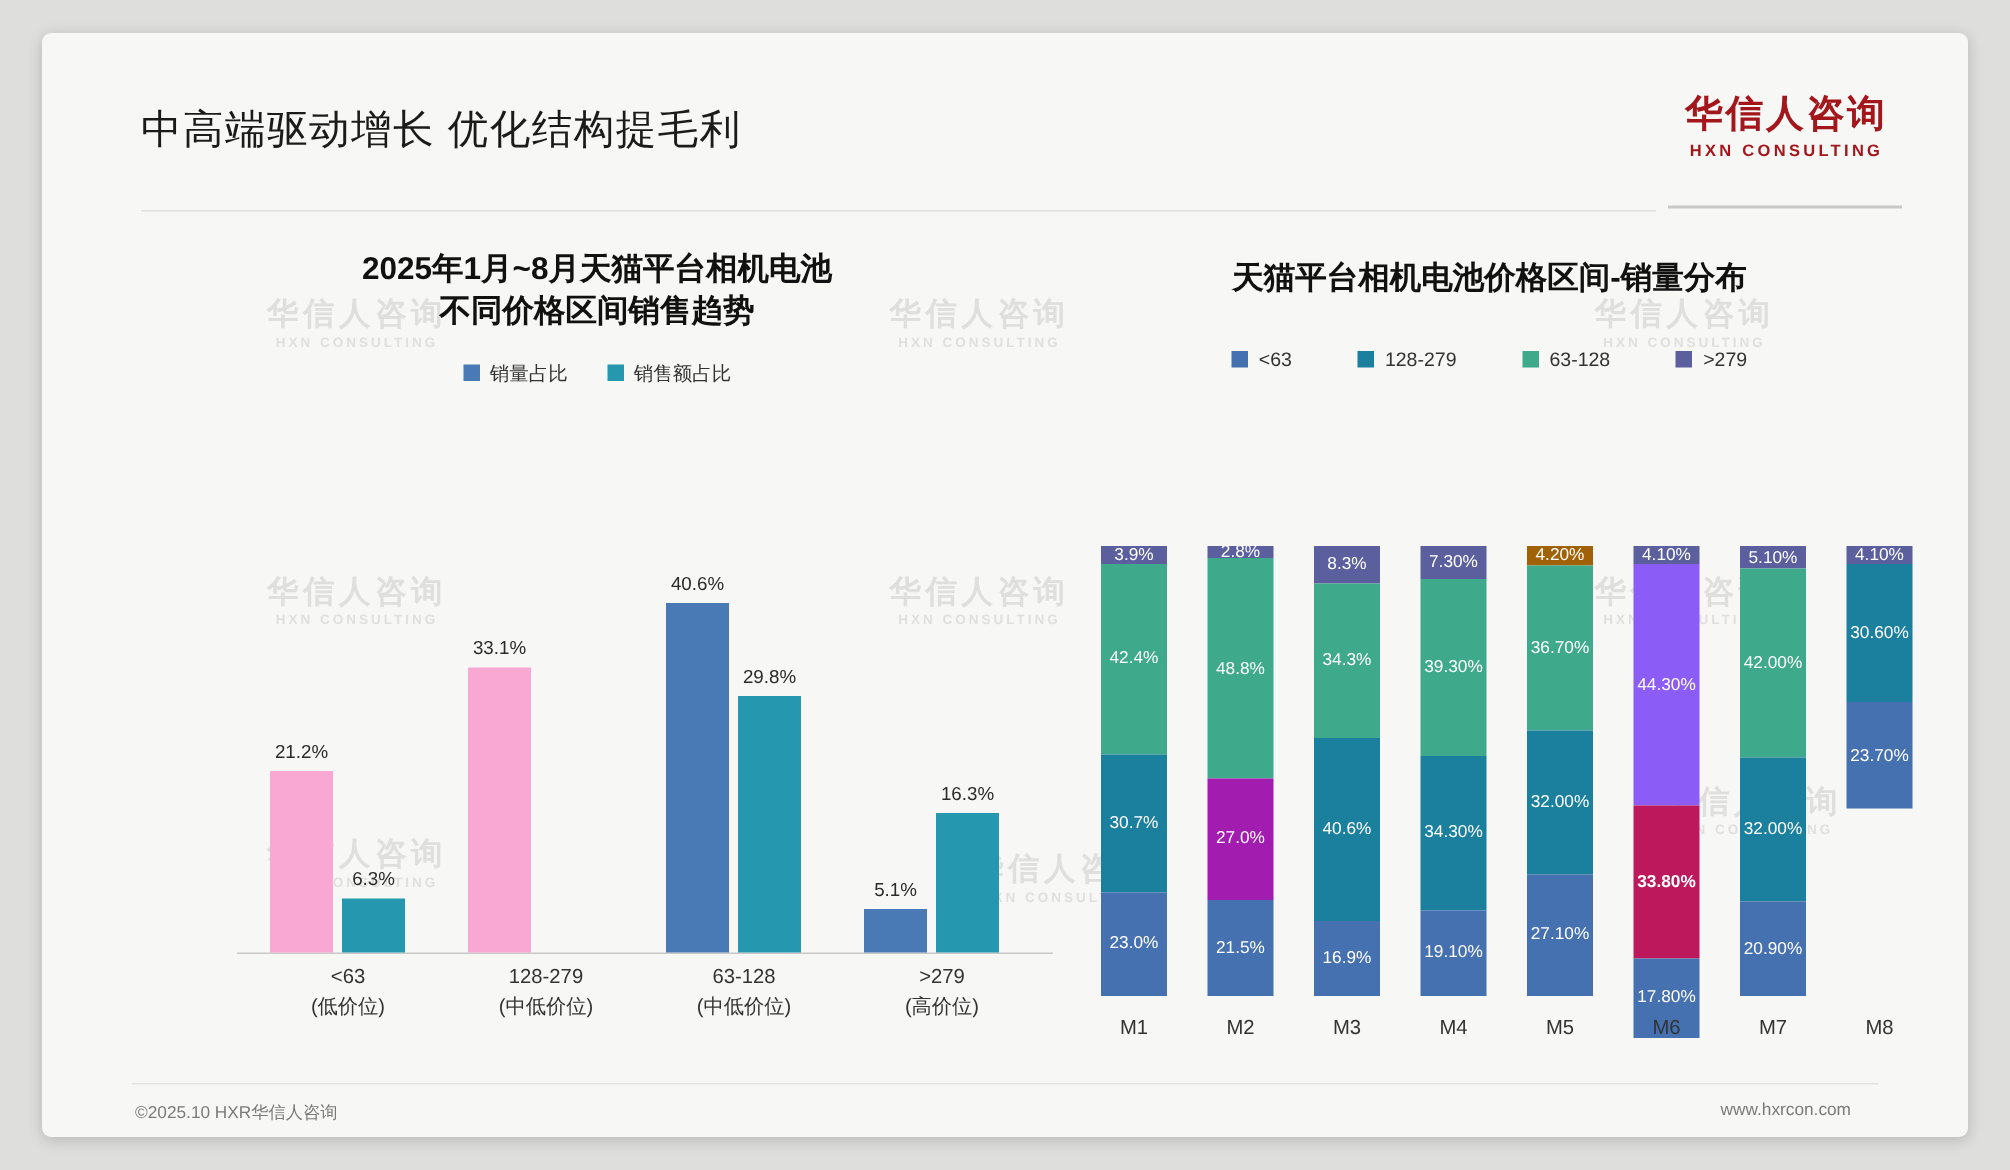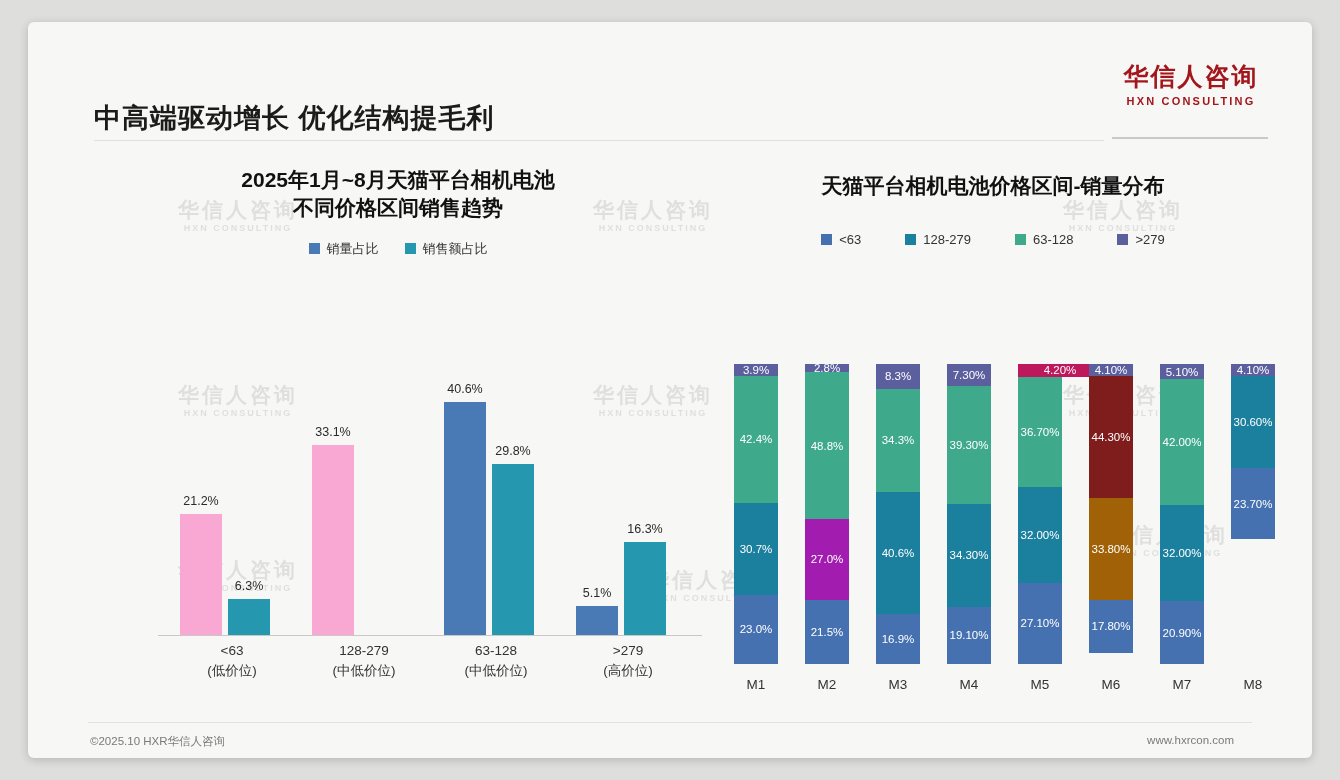--- a/index.html
+++ b/index.html
@@ -15,24 +15,23 @@
     border-radius:6px;
     box-shadow:0 2px 10px rgba(0,0,0,.18);
     overflow:hidden;
   }
   
   .header{
     position:absolute;left:0;top:0;width:100%;height:102px;
   }
   .hdr-title{
     position:absolute;left:66px;top:64px;
-    font-size:27px;font-weight:bold;color:#1b1b1b;letter-spacing:1px;
+    font-size:27px;font-weight:normal;color:#1b1b1b;letter-spacing:1px;
     transform:translateY(-50%);
     white-space:nowrap;
-    margin-top:32px;
   }
   .logo{
     position:absolute;right:46px;top:42px;width:150px;text-align:center;
   }
   .logo-cn{
     font-size:25px;font-weight:bold;color:#a3161c;letter-spacing:2px;
     line-height:1;
   }
   .logo-en{
     margin-top:6px;font-size:11px;color:#a3161c;letter-spacing:2.2px;
@@ -325,42 +324,42 @@
           </div>
           <div class="seg" style="height: 102.9px; background: rgb(27, 127, 158);">
             <span>34.30%</span>
           </div>
           <div class="seg" style="height: 57.3px; background: rgb(69, 113, 176);">
             <span>19.10%</span>
           </div>
         </div>
         <div class="xlab" style="left: 239px;">M4</div>
         <div class="stack" style="left: 310px;">
-          <div class="seg" style="height: 12.6px; background: #be185d; padding-left: 40px;">
+          <div class="seg" style="height: 12.6px; background: #a16207;">
             <span>4.20%</span>
           </div>
           <div class="seg" style="height: 110.1px; background: rgb(63, 169, 140);">
             <span>36.70%</span>
           </div>
           <div class="seg" style="height: 96px; background: rgb(27, 127, 158);">
             <span>32.00%</span>
           </div>
           <div class="seg" style="height: 81.3px; background: rgb(69, 113, 176);">
             <span>27.10%</span>
           </div>
         </div>
         <div class="xlab" style="left: 310px;">M5</div>
         <div class="stack" style="left: 381px;">
           <div class="seg" style="height: 12.3px; background: rgb(91, 95, 158);">
             <span>4.10%</span>
           </div>
-          <div class="seg" style="height: 122px; background: #7f1d1d;">
+          <div class="seg" style="height: 161px; background: #8b5cf6;">
             <span>44.30%</span>
           </div>
-          <div class="seg" style="height: 101.4px; background: #a16207;">
+          <div class="seg" style="height: 101.4px; background: #be185d; font-weight: bold;">
             <span>33.80%</span>
           </div>
           <div class="seg" style="height: 53.4px; background: rgb(69, 113, 176);">
             <span>17.80%</span>
           </div>
         </div>
         <div class="xlab" style="left: 381px;">M6</div>
         <div class="stack" style="left: 452px;">
           <div class="seg" style="height: 15.3px; background: rgb(91, 95, 158);">
             <span>5.10%</span>

